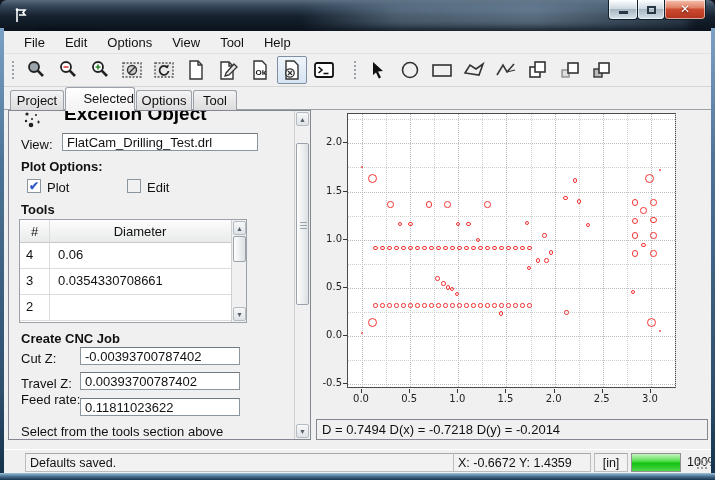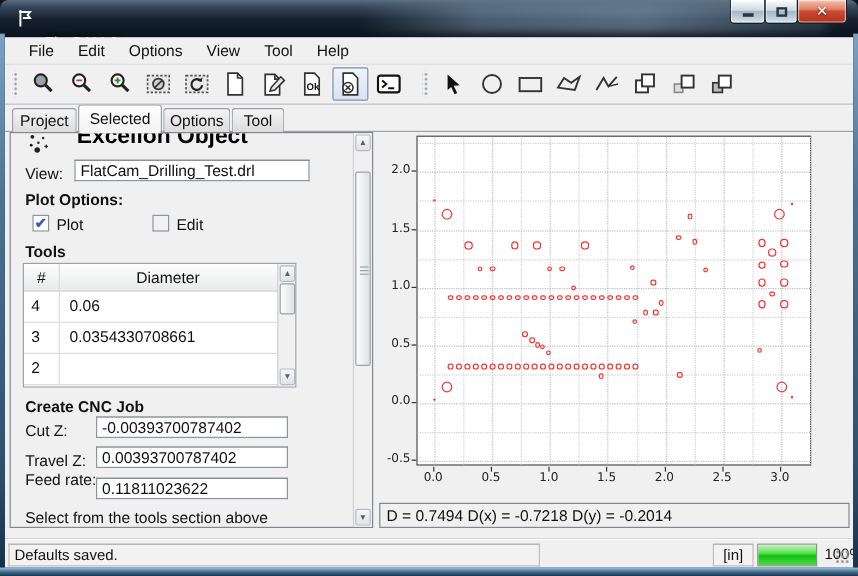--- a/index.html
+++ b/index.html
@@ -271,21 +271,21 @@
         <svg width="24" height="22" viewBox="0 0 24 22">
           <rect x="4" y="10" width="8" height="8" fill="#bbb" stroke="#333" stroke-width="1.4"></rect>
           <rect x="9" y="4" width="10" height="10" fill="#fff" stroke="#333" stroke-width="1.6"></rect>
         </svg>
       </div>
     </div>
 
     <div class="tabbar">
       <div class="baseline"></div>
       <div class="tab" style="left:6px; width:54px;">Project</div>
-      <div class="tab active" style="left:61px; width:70px;">Selected</div>
+      <div class="tab active" style="left:61px; width:70px;text-align:right;">Selected</div>
       <div class="tab" style="left:132px; width:56px;">Options</div>
       <div class="tab" style="left:189px; width:44px;">Tool</div>
     </div>
 
     <div class="main">
 
       <div class="panel">
         <span class="drill-ico">
           <svg width="18" height="18" viewBox="0 0 18 18">
             <circle cx="4" cy="3" r="1.6" fill="#222"></circle>
@@ -508,21 +508,22 @@
             <div class="ytick" style="position: absolute; left: 27px; top: 80.55px; width: 4px;"></div>
             <div class="ylab" style="left: 0px; top: 26.4px;">2.0</div>
             <div class="ytick" style="position: absolute; left: 27px; top: 32.4px; width: 4px;"></div>
           </div>
       </div>
 
       <div class="measure">D = 0.7494 D(x) = -0.7218 D(y) = -0.2014</div>
     </div>
 
     <div class="statusbar">
-      <div class="sfield" style="left:3px; width:443px;">Defaults saved.</div>
+      <div class="sfield" style="left:21px; width:531px;">Defaults saved.</div>
+      <div class="sfield" style="left:449px; width:138px;">X: -0.6672  Y: 1.4359</div>
       <div class="sfield" style="left:590px; width:34px; text-align:center;">[in]</div>
       <div class="progress" style="left:627px; width:50px;">
         <div class="pfill" id="pfill" style="width: 100%;"></div>
       </div>
       <div class="sfield" style="left:679px; width:auto; border:none; background:none;">100%</div>
       <div class="resize-grip"></div>
     </div>
 
   </div>
 </div>

